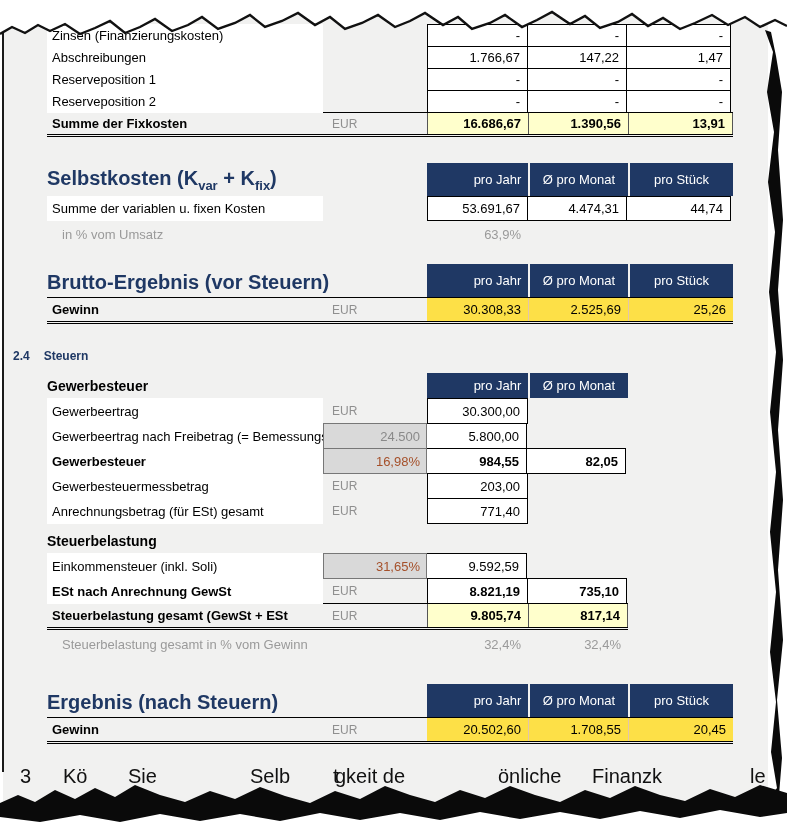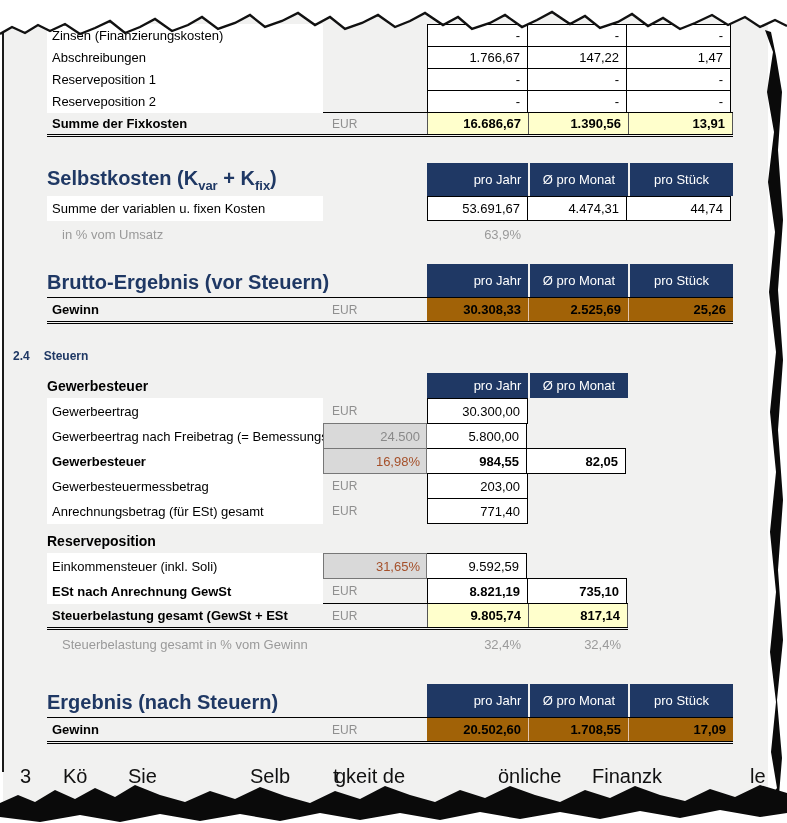--- a/index.html
+++ b/index.html
@@ -33,21 +33,21 @@
   .greyTxt{color:#9a9a9a;}
   .inputv{width:104px;box-sizing:border-box;border:1px solid #777;background:#D9D9D9;
           display:flex;align-items:center;justify-content:flex-end;padding-right:6px;
           position:relative;align-self:stretch;color:#8a8a8a;}
   .inputv.brick{color:#A5502A;}
 
   .total{border-top:1px solid #000;border-bottom:3px double #000;box-sizing:border-box;}
   .short{width:581px;}
   .vy{background:#FFFFCC;border:none;border-left:1px solid #555;font-weight:bold;margin-left:0;}
   .vy.last{border-right:1px solid #555;}
-  .vp{background:#a16207;border:none;font-weight:bold;margin-left:0;}
+  .vp{background:#fde047;border:none;font-weight:normal;margin-left:0;}
   .vp.sep{border-left:1px solid #e2c4ad;}
 
   .headrow{position:relative;height:33px;}
   .headrow.small{height:25px;}
   .sect-title{position:absolute;left:0;bottom:3px;font-size:20px;font-weight:bold;
               color:#1F3864;white-space:nowrap;}
   .sect-title sub{font-size:13px;}
   .subhead{position:absolute;left:0;bottom:4px;font-size:14px;font-weight:bold;color:#000;}
   .hcells{position:absolute;left:380px;top:0;display:flex;height:100%;}
   .hc{background:#1F3864;color:#fff;font-size:13px;display:flex;align-items:center;
@@ -196,21 +196,21 @@
   </div>
   <div class="r h26">
     <div class="lab">Anrechnungsbetrag (für ESt) gesamt</div>
     <div class="unit">EUR</div>
     <div class="v c1">771,40</div>
   </div>
 </div>
 
 <div class="sec" style="top:530px">
   <div class="headrow small" style="height:23px">
-    <div class="subhead">Reserveposition</div>
+    <div class="subhead">Steuerbelastung</div>
   </div>
   <div class="r h26" style="margin-top:0">
     <div class="lab">Einkommensteuer (inkl. Soli)</div>
     <div class="inputv brick">31,65%</div>
     <div class="v c1" style="margin-left:-1px">9.592,59</div>
   </div>
   <div class="r h26">
     <div class="lab bold">ESt nach Anrechnung GewSt</div>
     <div class="unit">EUR</div>
     <div class="v c1 bold">8.821,19</div>
@@ -237,21 +237,21 @@
       <div class="hc w1">pro Jahr</div>
       <div class="hc w2">Ø pro Monat</div>
       <div class="hc w3">pro Stück</div>
     </div>
   </div>
   <div class="r h27 total" style="margin-top:0">
     <div class="lab noBg bold">Gewinn</div>
     <div class="unit">EUR</div>
     <div class="v c1 vp">20.502,60</div>
     <div class="v c2 vp sep">1.708,55</div>
-    <div class="v c3 vp sep">17,09</div>
+    <div class="v c3 vp sep">20,45</div>
   </div>
 </div>
 
 <div class="frags">
   <span>3</span>
   <span>Kö</span>
   <span>Sie</span>
   <span>Selb</span>
   <span>t</span>
   <span>gkeit de</span>

